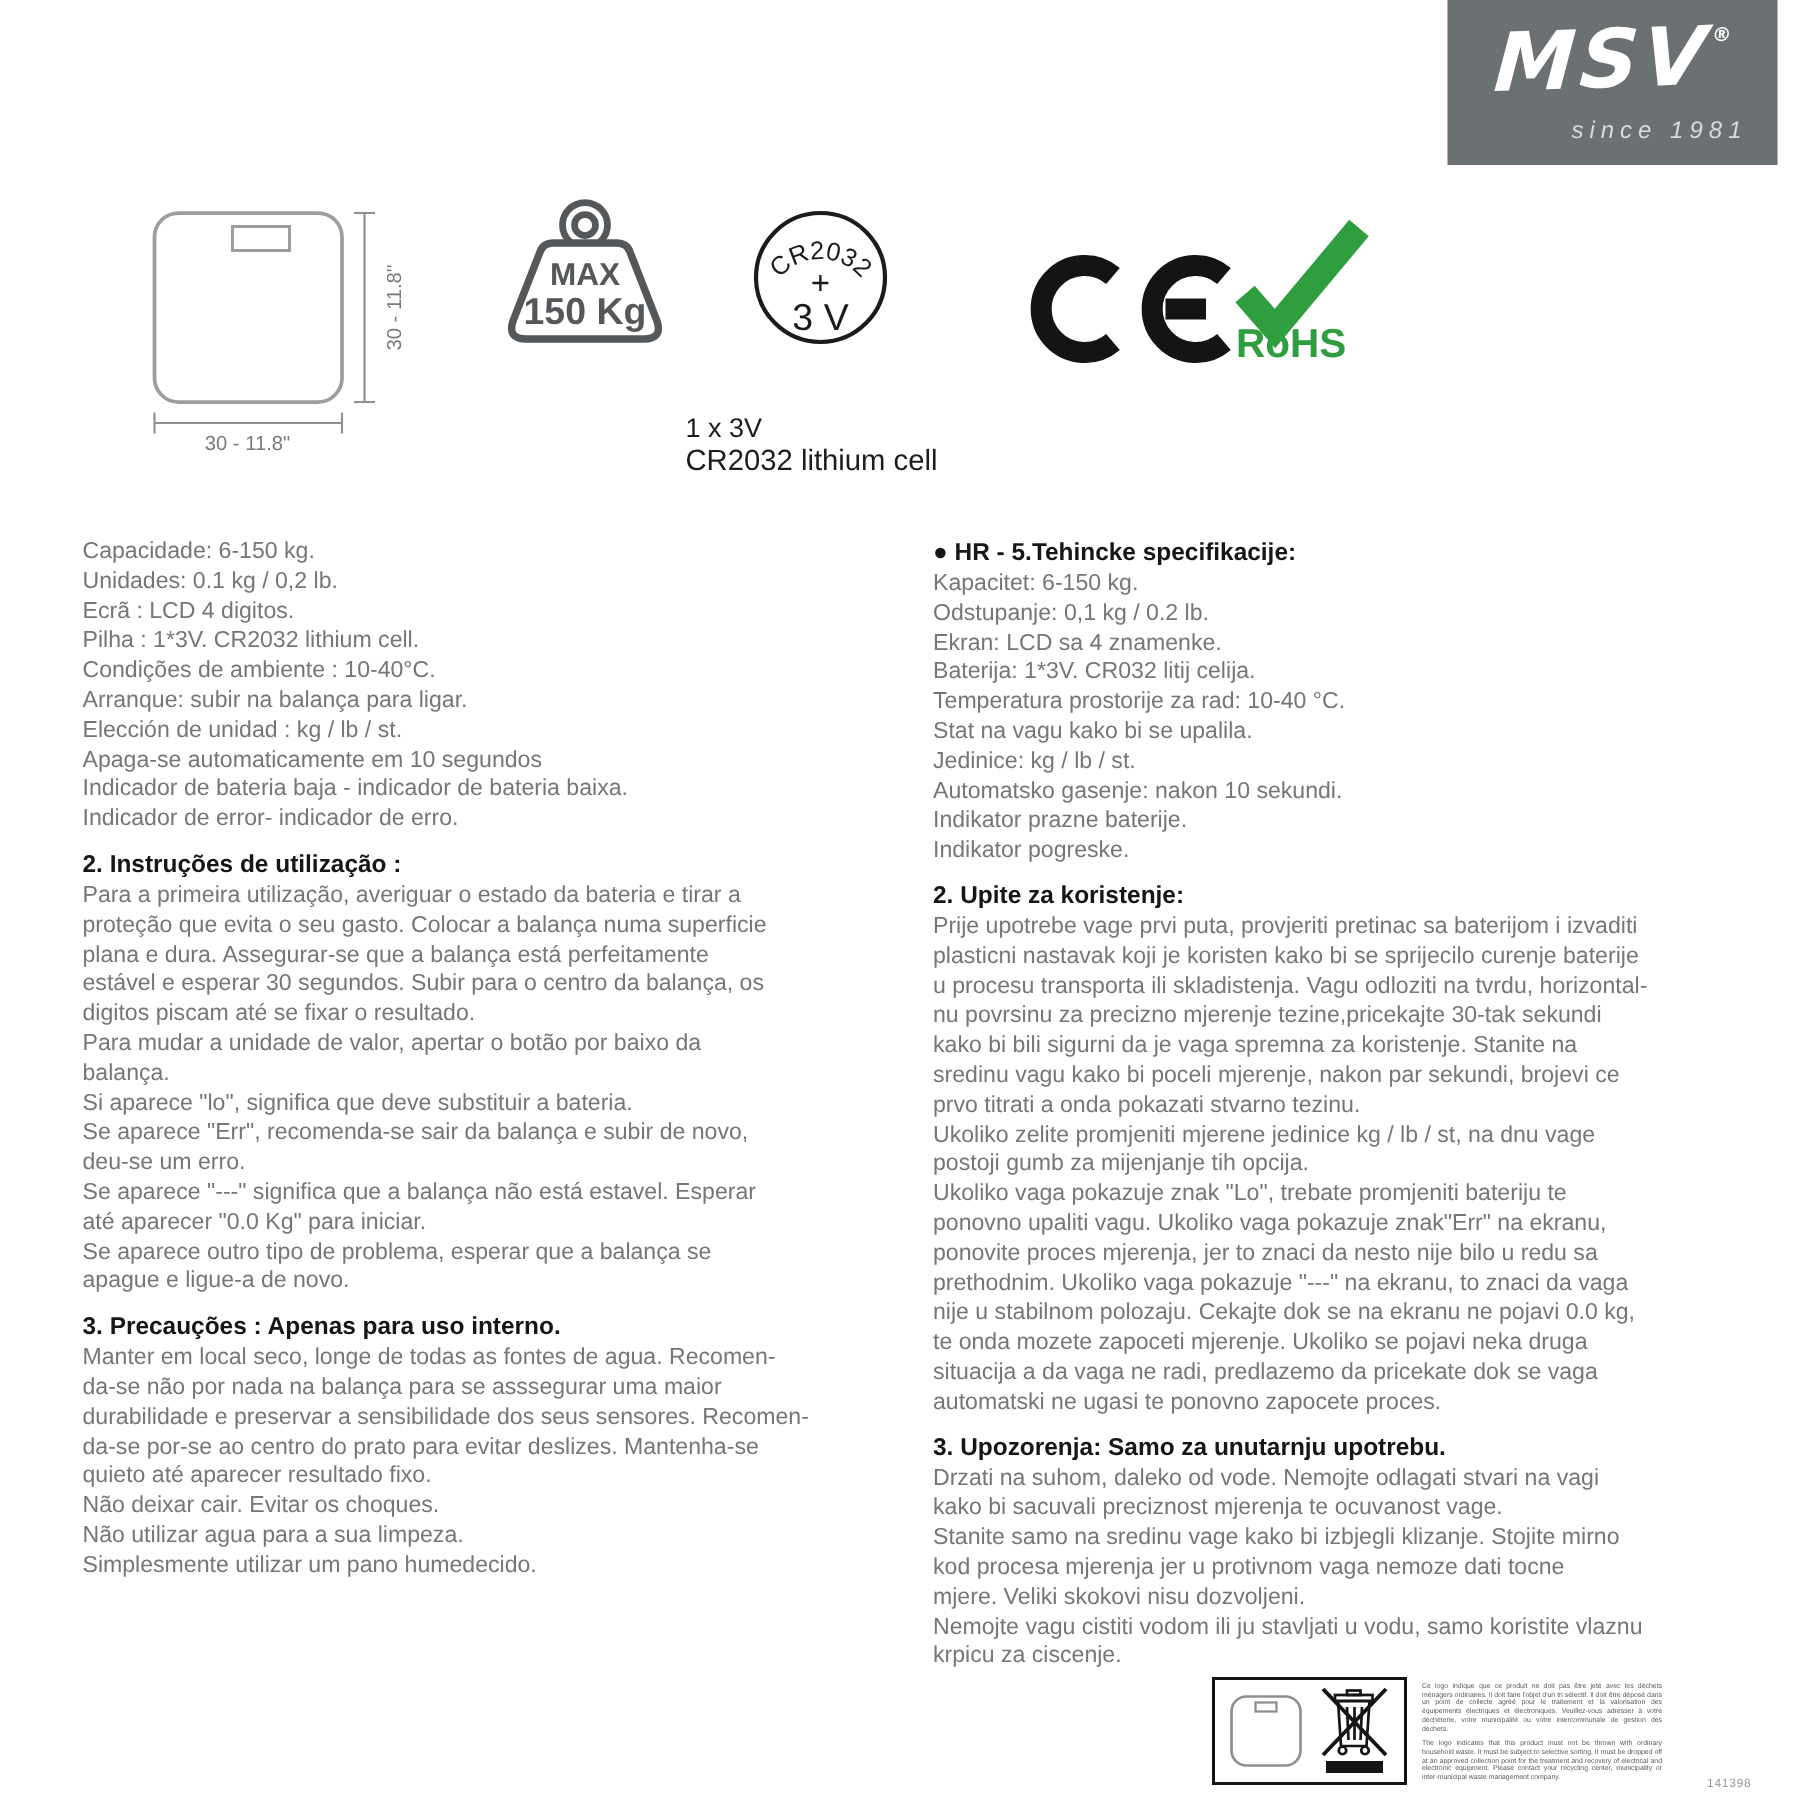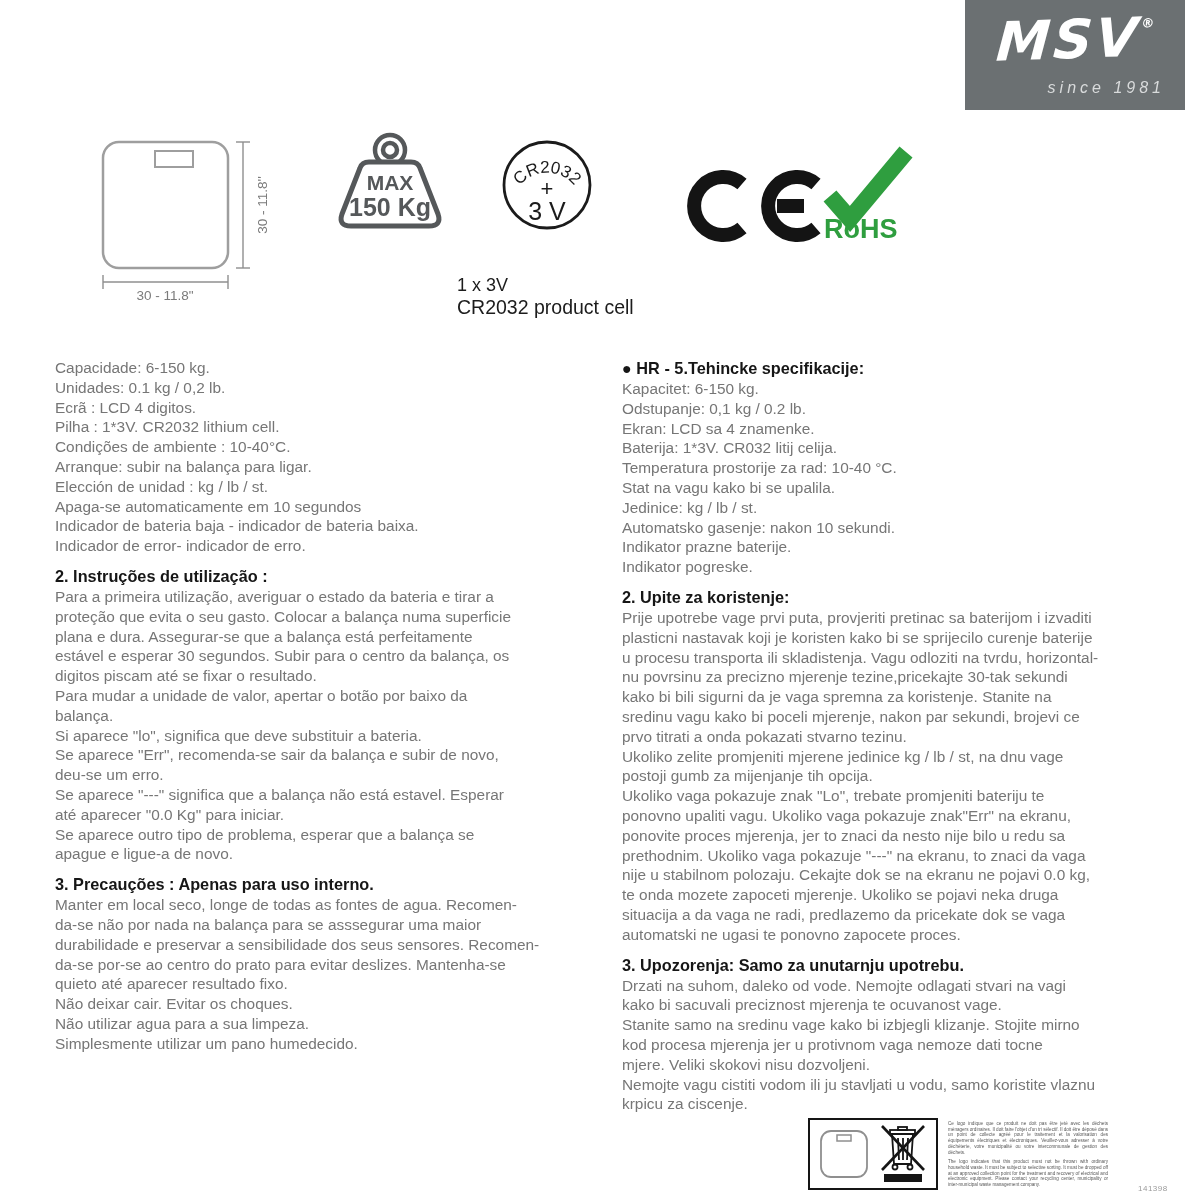--- a/index.html
+++ b/index.html
@@ -84,21 +84,21 @@
       <circle cx="46" cy="46" r="43" fill="#ffffff" stroke="#1b1b1b" stroke-width="2.8"></circle>
       <path id="battArc" d="M 13,57 A 35,35 0 0 1 79,57" fill="none"></path>
       <text font-size="17" fill="#1b1b1b" font-family="Liberation Sans, sans-serif">
         <textPath href="#battArc" startOffset="50%" text-anchor="middle">CR2032</textPath>
       </text>
       <text x="46" y="57" text-anchor="middle" font-size="22" fill="#1b1b1b" font-family="Liberation Sans, sans-serif">+</text>
       <text x="46" y="81" text-anchor="middle" font-size="25" fill="#1b1b1b" font-family="Liberation Sans, sans-serif">3 V</text>
     </svg>
     <div class="battery-caption">
       <div class="c1">1 x 3V</div>
-      <div class="c2">CR2032 product cell</div>
+      <div class="c2">CR2032 lithium cell</div>
     </div>
 
     <svg style="left:686px;top:166px;" width="150" height="80" viewBox="0 0 150 80">
       <g fill="none" stroke="#141414" stroke-width="14">
         <path d="M 56,18 A 29,29 0 1 0 56,62"></path>
         <path d="M 130,18 A 29,29 0 1 0 130,62"></path>
         <path d="M 91,40 L 118,40"></path>
       </g>
     </svg>
 

